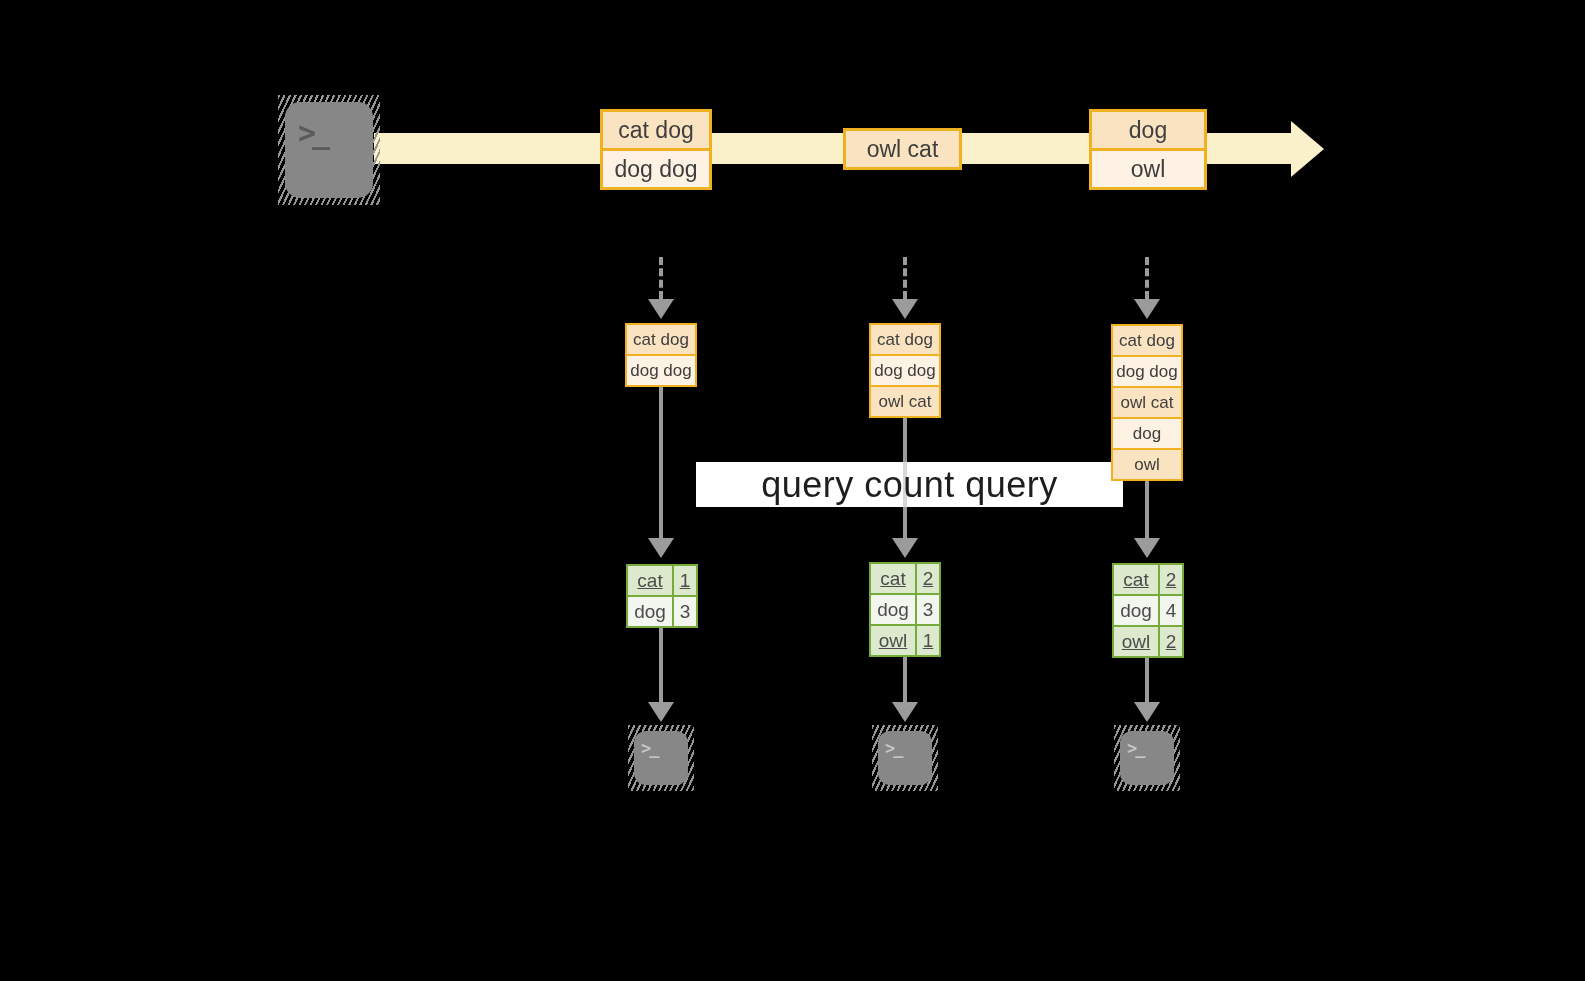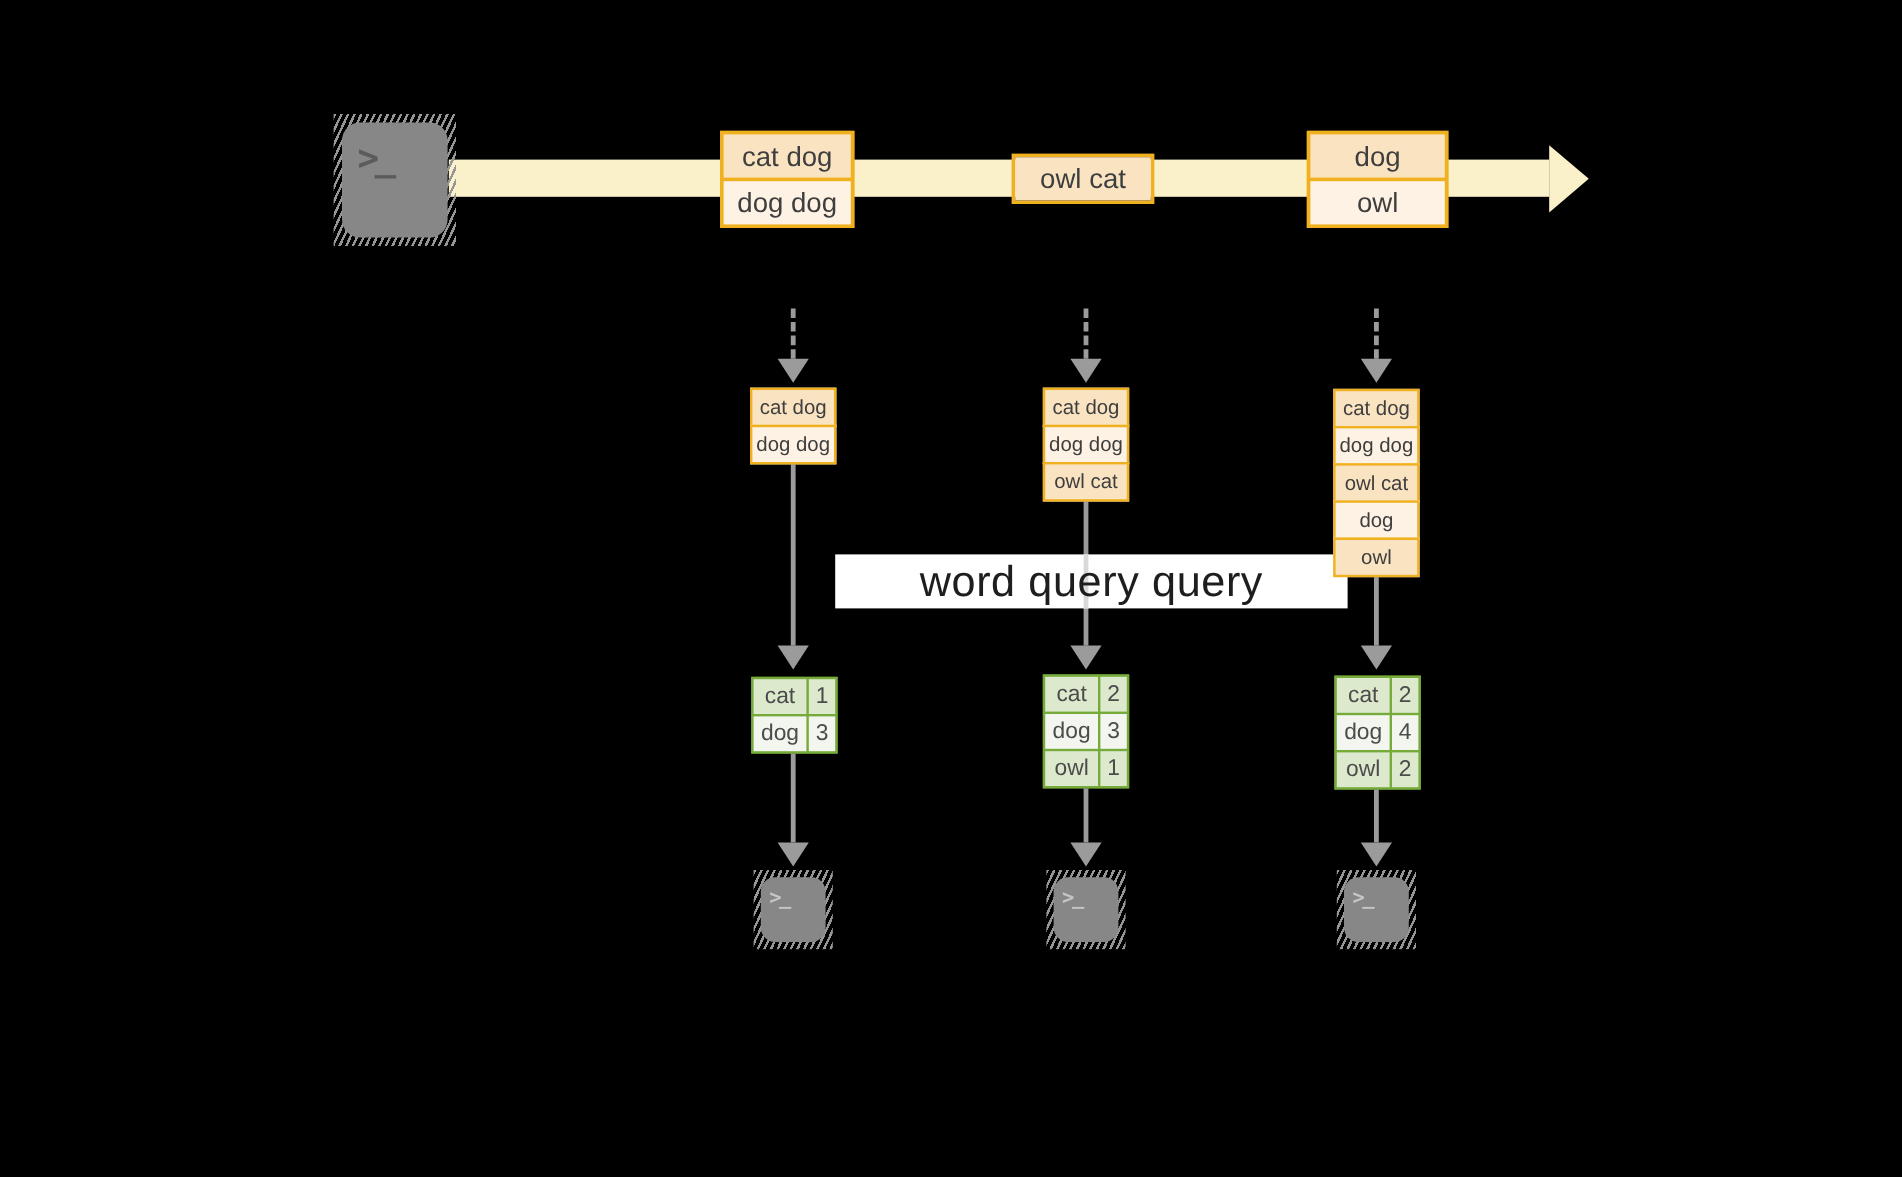--- a/index.html
+++ b/index.html
@@ -52,21 +52,21 @@
   .banner{position:absolute;left:696px;top:462px;width:427px;height:45px;background:#ffffff;z-index:5;
           display:flex;align-items:center;justify-content:center;}
   .banner-thru{position:absolute;left:207px;top:0;width:4px;height:100%;background:#d9d9d9;}
   .banner-text{position:relative;font-size:36px;font-weight:300;color:#1e1e1e;letter-spacing:0.5px;}
 
   
   .gtable{position:absolute;z-index:2;display:grid;grid-template-columns:44px 22px;gap:2px;
           border:2px solid #76AB3B;background:#76AB3B;box-sizing:content-box;}
   .gcell{height:29px;display:flex;align-items:center;justify-content:center;
          font-size:19px;color:#4c4c4c;}
-  .g-green{background:#DCE9CD;}
+  .g-green{background:#DCE9CD;text-decoration:underline;}
   .g-white{background:#F3F6EF;}
 </style>
 </head>
 <body>
 
 <div class="canvas">
 
   <div class="band"></div>
   <div class="band-head"></div>
 
@@ -114,21 +114,21 @@
 
   <div class="vline" style="left:659px;top:387px;height:151px;"></div>
   <div class="ahead" style="left:648px;top:538px;"></div>
   <div class="vline" style="left:903px;top:418px;height:120px;"></div>
   <div class="ahead" style="left:892px;top:538px;"></div>
   <div class="vline" style="left:1145px;top:481px;height:57px;"></div>
   <div class="ahead" style="left:1134px;top:538px;"></div>
 
   <div class="banner">
     <div class="banner-thru"></div>
-    <span class="banner-text">word query query</span>
+    <span class="banner-text">query count query</span>
   </div>
 
   <div class="gtable" style="left:626px;top:564px;">
     <div class="gcell g-green">cat</div>
     <div class="gcell g-green">1</div>
     <div class="gcell g-white">dog</div>
     <div class="gcell g-white">3</div>
   </div>
   <div class="gtable" style="left:869px;top:562px;">
     <div class="gcell g-green">cat</div>

